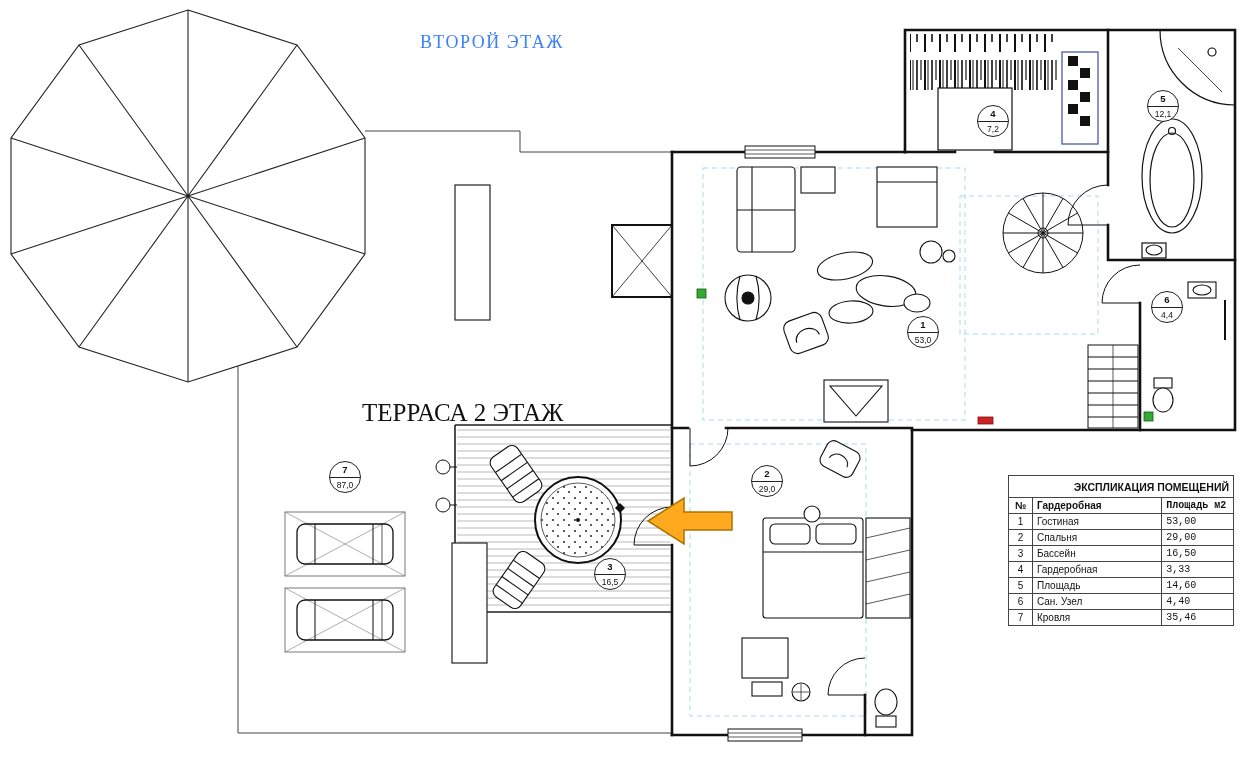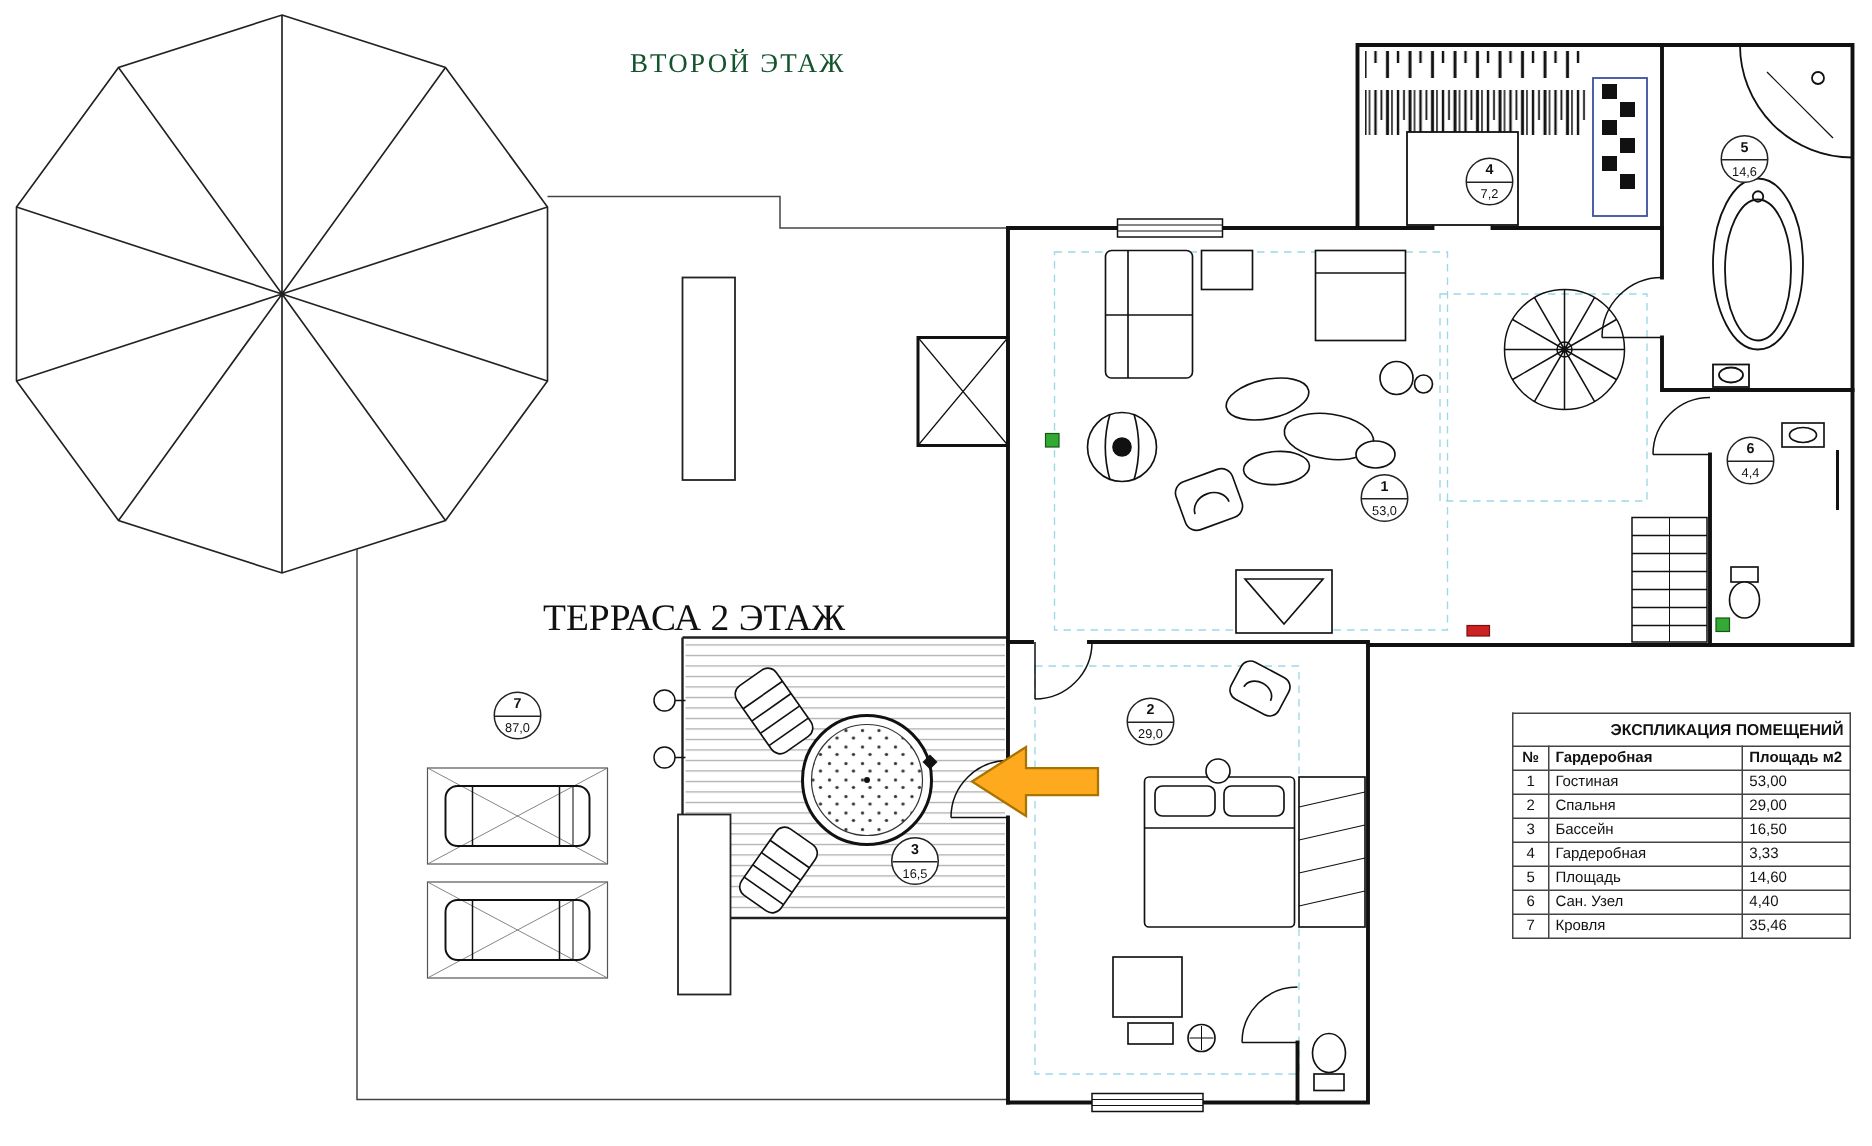--- a/index.html
+++ b/index.html
@@ -1,40 +1,40 @@
 <!DOCTYPE html>
 <html><head>
 <meta charset="utf-8">
 <style>
   html,body{margin:0;padding:0;background:#e8e8e8;}
   .stage{position:relative;width:1248px;height:764px;background:#ffffff;overflow:hidden;
          font-family:"Liberation Sans",sans-serif;}
   svg.plan{position:absolute;left:0;top:0;}
 
   .title-floor{position:absolute;left:420px;top:32px;font-family:"Liberation Serif",serif;
-    font-size:18px;letter-spacing:1.5px;color:#14532d;}
+    font-size:18px;letter-spacing:1.5px;color:#3b82f6;}
   .title-terrace{position:absolute;left:362px;top:355px;font-family:"Liberation Serif",serif;
     font-size:25px;color:#111;margin-top:44px;}
 
   .room-tag{position:absolute;width:32px;height:32px;border:1.3px solid #222;border-radius:50%;
     background:#fff;display:flex;flex-direction:column;box-sizing:border-box;
     font-family:"Liberation Sans",sans-serif;}
   .room-tag .tag-num{flex:1;display:flex;align-items:center;justify-content:center;
     border-bottom:1px solid #222;font-size:9.5px;font-weight:bold;color:#111;}
   .room-tag .tag-area{flex:1;display:flex;align-items:center;justify-content:center;
     font-size:8.5px;color:#111;}
 
   table.legend{position:absolute;left:1008px;top:475px;width:226px;border-collapse:collapse;
     background:#fff;font-size:10px;color:#111;}
   table.legend th,table.legend td{border:1px solid #444;padding:2px 4px;text-align:left;
     height:13px;box-sizing:border-box;}
   table.legend .t-title{text-align:right;font-weight:bold;font-size:10.5px;height:22px;}
   table.legend .c-num{width:24px;text-align:center;}
   table.legend .c-name{width:130px;}
-  table.legend .c-area{width:72px;}
+  table.legend .c-area{width:72px;font-family:Liberation Mono, monospace;}
   table.legend .hdr{font-weight:bold;}
   table.legend .total td{font-weight:bold;height:18px;}
 </style>
 </head>
 <body>
 
 <div class="stage">
 
 <svg class="plan" width="1248" height="764" viewBox="0 0 1248 764">
   <defs>
@@ -277,21 +277,21 @@
 <div class="room-tag" style="left:594px;top:558px">
   <span class="tag-num">3</span>
   <span class="tag-area">16,5</span>
 </div>
 <div class="room-tag" style="left:977px;top:105px">
   <span class="tag-num">4</span>
   <span class="tag-area">7,2</span>
 </div>
 <div class="room-tag" style="left:1147px;top:90px">
   <span class="tag-num">5</span>
-  <span class="tag-area">14,6</span>
+  <span class="tag-area">12,1</span>
 </div>
 <div class="room-tag" style="left:1151px;top:291px">
   <span class="tag-num">6</span>
   <span class="tag-area">4,4</span>
 </div>
 <div class="room-tag" style="left:329px;top:461px">
   <span class="tag-num">7</span>
   <span class="tag-area">87,0</span>
 </div>
 

